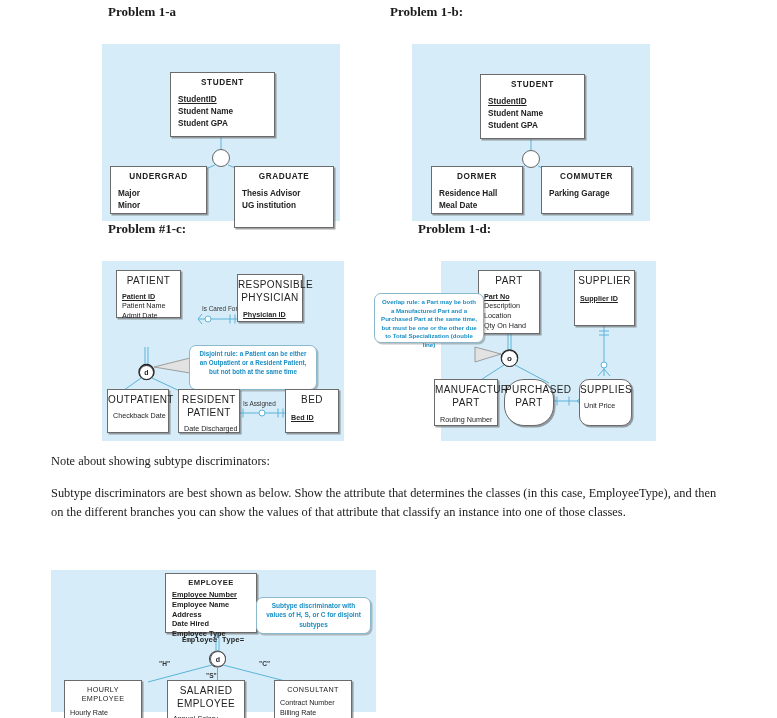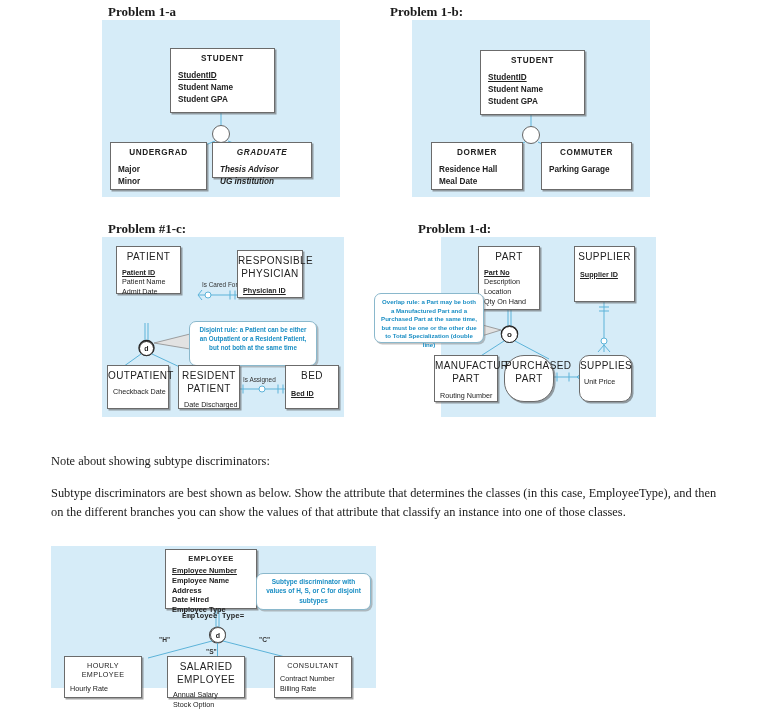--- a/index.html
+++ b/index.html
@@ -1,19 +1,19 @@
 <!DOCTYPE html>
 <html><head>
 <meta charset="utf-8">
 <style>
   html,body{margin:0;padding:0;background:#ffffff;}
   body{width:777px;height:718px;position:relative;overflow:hidden;
        font-family:"Liberation Serif", serif;color:#1a1a1a;}
 
-  .panel{position:absolute;background:#d6ecf8;}
+  .panel{position:absolute;background:#d6ecf8;margin-top:24px;}
   .ttl{position:absolute;font-family:"Liberation Serif", serif;
        font-weight:bold;font-size:13px;color:#1a1a1a;white-space:nowrap;}
 
   
   .ent{position:absolute;background:#ffffff;border:1px solid #6b6b6b;
        box-shadow:1.5px 1.5px 0 rgba(90,90,90,.55);
        font-family:"Liberation Sans", sans-serif;box-sizing:border-box;}
   .ent.rounded{border-radius:10px;}
   .ent .nm{text-align:center;font-size:10px;letter-spacing:.4px;
        color:#222;padding-top:4px;line-height:1.25;}
@@ -66,21 +66,21 @@
   </div>
 
   <div class="ent big" style="left:8px;top:122px;width:97px;height:48px;">
     <div class="nm">UNDERGRAD</div>
     <div class="attrs">
       <div>Major</div>
       <div>Minor</div>
     </div>
   </div>
 
-  <div class="ent big" style="left:110px;top:122px;width:100px;height:36px;font-style:italic;">
+  <div class="ent big" style="left:132px;top:122px;width:100px;height:62px;">
     <div class="nm">GRADUATE</div>
     <div class="attrs">
       <div>Thesis Advisor</div>
       <div>UG institution</div>
     </div>
   </div>
 </div>
 
 <div class="ttl" style="left:390px;top:4px;">Problem 1-b:</div>
 <div class="panel" style="left:412px;top:20px;width:238px;height:177px;">

